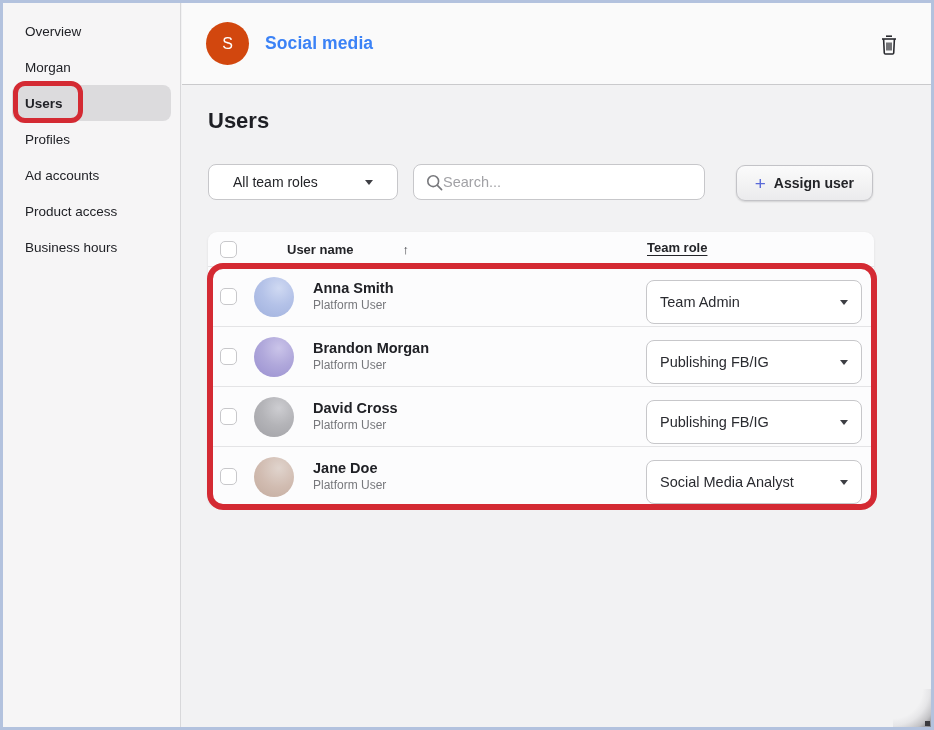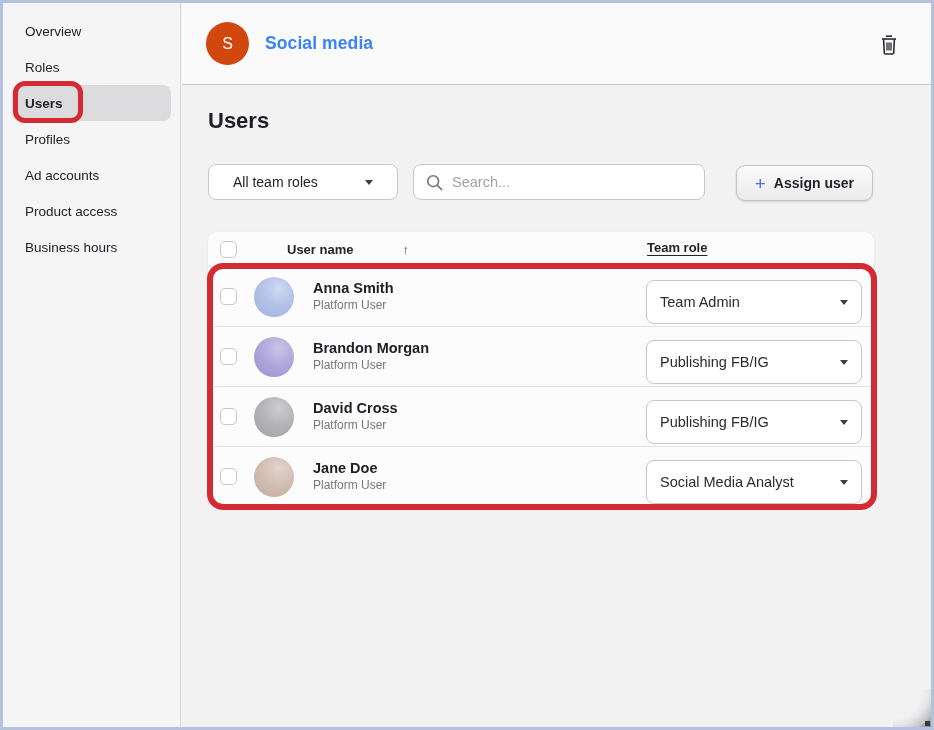--- a/index.html
+++ b/index.html
@@ -52,21 +52,21 @@
   .caret{
     width:0;height:0;border-left:4.5px solid transparent;
     border-right:4.5px solid transparent;border-top:5.5px solid #3e3f44;
   }
   .search-box{
     position:absolute;left:205px;top:0;width:292px;height:36px;background:#fff;
     border:1px solid #c7c7ca;border-radius:8px;display:flex;align-items:center;padding:0 12px;
   }
   .search-box svg{flex:0 0 auto;}
   .search-input{
-    border:none;outline:none;background:transparent;margin-left:9px;width:100%;
+    border:none;outline:none;background:transparent;width:100%;
     font-size:14.5px;color:#232428;font-family:"Liberation Sans",sans-serif;
   }
   .search-input::placeholder{color:#a2a2a6;}
   .assign-btn{
     position:absolute;right:0;top:1px;height:36px;padding:0 18px;
     background:linear-gradient(180deg,#fbfbfb,#ebebed);
     border:1px solid #c3c3c7;border-radius:9px;
     box-shadow:0 1px 2px rgba(0,0,0,.14);
     display:flex;align-items:center;font-size:14px;font-weight:700;color:#232428;cursor:pointer;
   }
@@ -115,21 +115,21 @@
   .curl-dot{position:absolute;right:1px;bottom:1px;width:5px;height:5px;background:#3a3a3e;}
 </style>
 </head>
 <body>
 
 <div class="page">
 
   <aside class="sidebar">
     <div class="side-list">
       <div class="side-item">Overview</div>
-      <div class="side-item">Roles</div>
+      <div class="side-item">Morgan</div>
       <div class="side-item active">Users</div>
       <div class="side-item">Profiles</div>
       <div class="side-item">Ad accounts</div>
       <div class="side-item">Product access</div>
       <div class="side-item">Business hours</div>
     </div>
   </aside>
 
   <div class="main">
 

